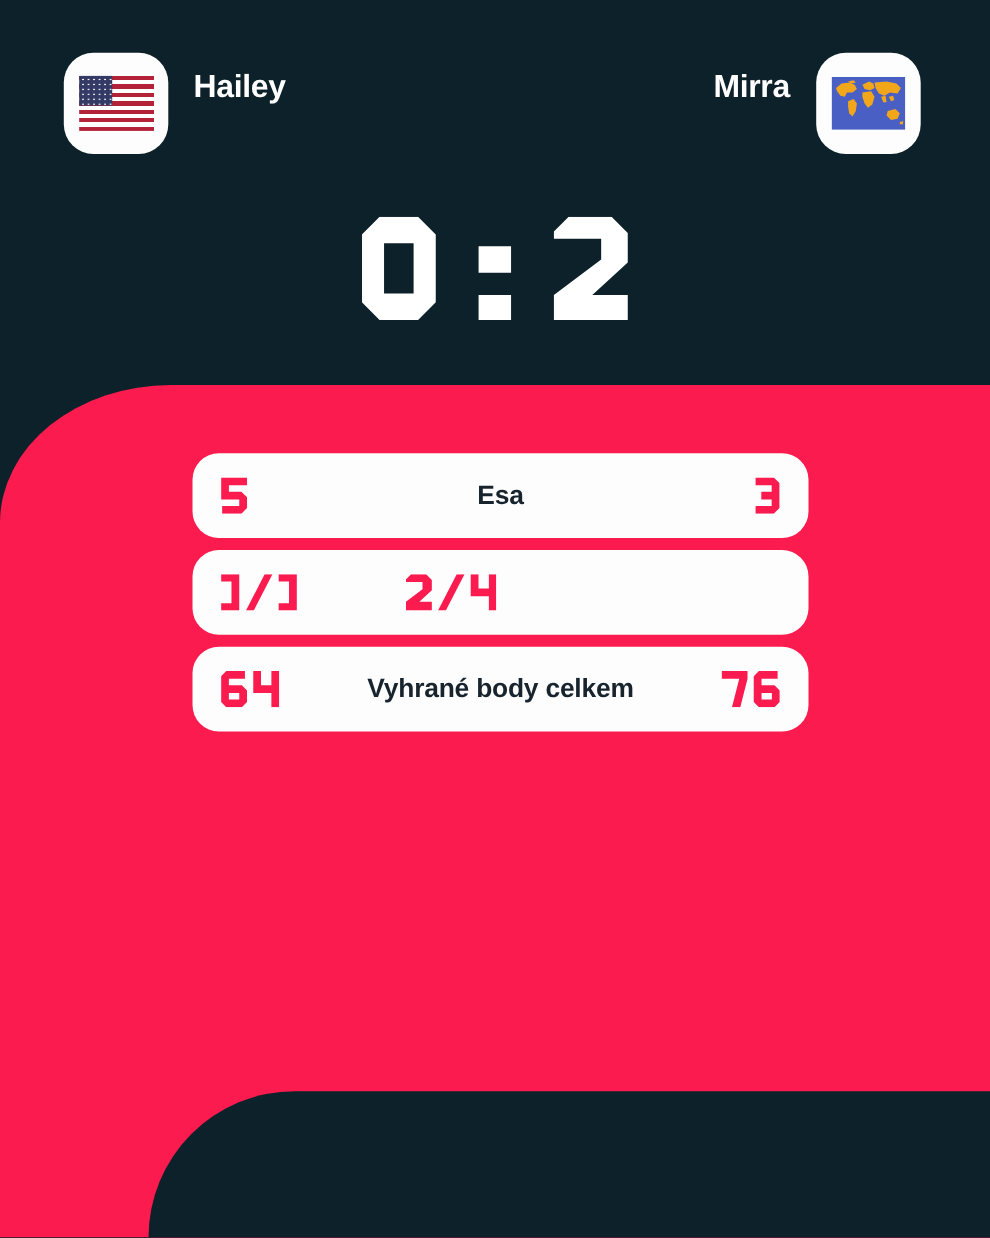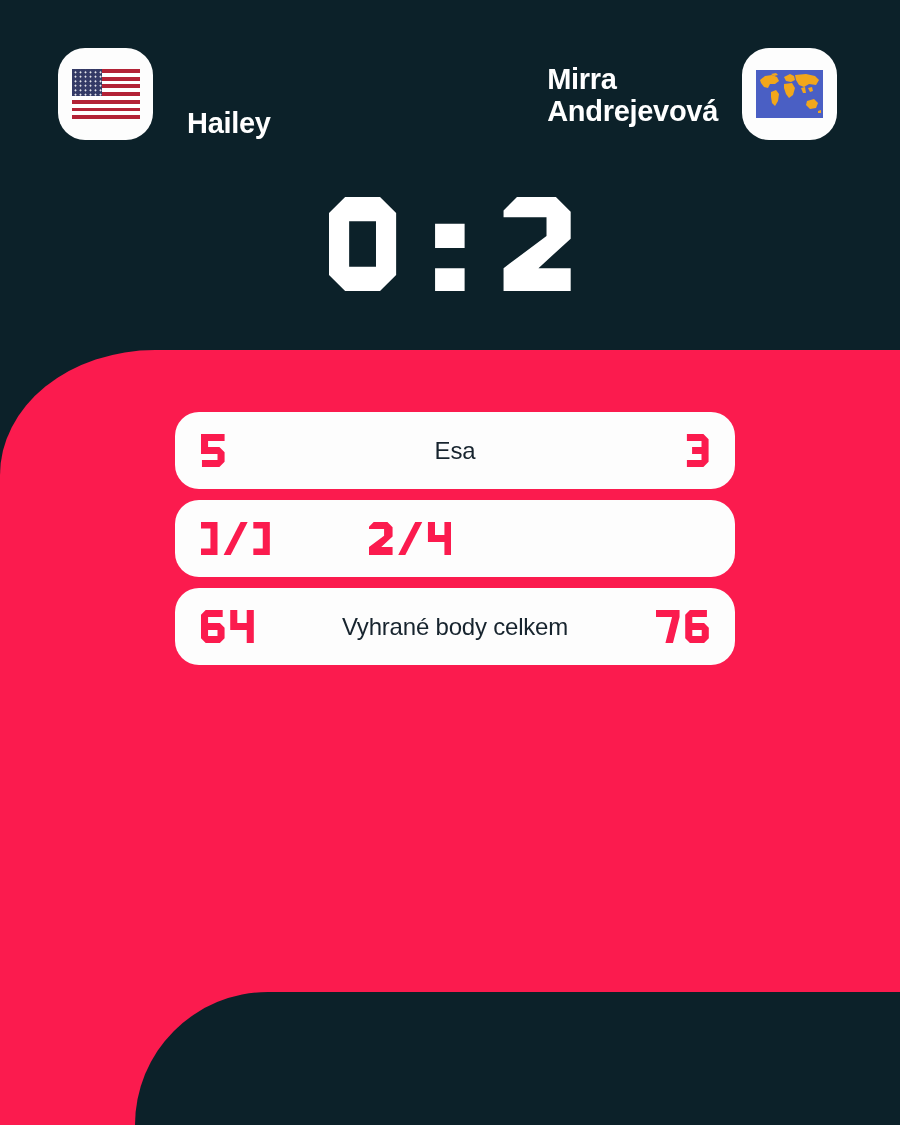--- a/index.html
+++ b/index.html
@@ -45,21 +45,21 @@
     background-size:5px 4.5px;
     background-position:1px 1px;
   }
   .world-flag{display:block;}
   .player-name{
     position:absolute;top:63px;
     color:var(--white);
     font-size:29px;font-weight:bold;
     line-height:32px;letter-spacing:-0.3px;
   }
-  .player-name.left{left:187px;text-align:left;margin-top:44px;}
+  .player-name.left{left:176px;text-align:left;}
   .player-name.right{right:182px;text-align:left;}
   
   .score{
     position:absolute;top:197px;left:0;right:0;
     display:flex;justify-content:center;
   }
   
   .red-panel{
     position:absolute;top:350px;left:0;right:0;bottom:0;
     background:var(--red);
@@ -82,42 +82,41 @@
     border-radius:24px;
     display:flex;align-items:center;
     padding:0 26px;
   }
   .pill .num{width:125px;display:flex;align-items:center;}
   .pill .num.left{justify-content:flex-start;}
   .pill .num.right{justify-content:flex-end;}
   .pill .lbl{
     flex:1;text-align:center;
     color:var(--label);
-    font-size:24px;font-weight:normal;letter-spacing:-0.2px;
+    font-size:24px;font-weight:bold;letter-spacing:-0.2px;
     white-space:nowrap;
   }
   .num svg,.score svg{display:block;}
 </style>
 </head>
 <body>
 
 <div class="stage">
 
   <div class="flag-tile left">
     <div class="us-flag">
       <div class="us-canton"></div>
     </div>
   </div>
   <div class="player-name left">
     <div>Hailey</div>
   </div>
 
   <div class="player-name right">
     <div>Mirra</div>
-    <div>Andrejevová</div>
   </div>
   <div class="flag-tile right">
     <svg class="world-flag" width="67" height="48" viewBox="0 0 67 48">
       <rect x="0" y="0" width="67" height="48" fill="#4a5fc4"></rect>
       <g fill="#f2a71b">
         <path d="M4,10 L9,6 L16,5 L21,7 L23,11 L19,14 L14,14 L12,18 L8,17 L5,13 Z"></path>
         <path d="M15,4 L20,3 L22,5 L18,6 Z"></path>
         <path d="M15,22 L20,20 L23,24 L22,31 L19,36 L16,33 L15,27 Z"></path>
         <path d="M28,7 L34,4 L38,6 L39,10 L35,12 L30,11 Z"></path>
         <path d="M28,14 L36,13 L39,18 L37,25 L33,28 L30,24 L28,18 Z"></path>

